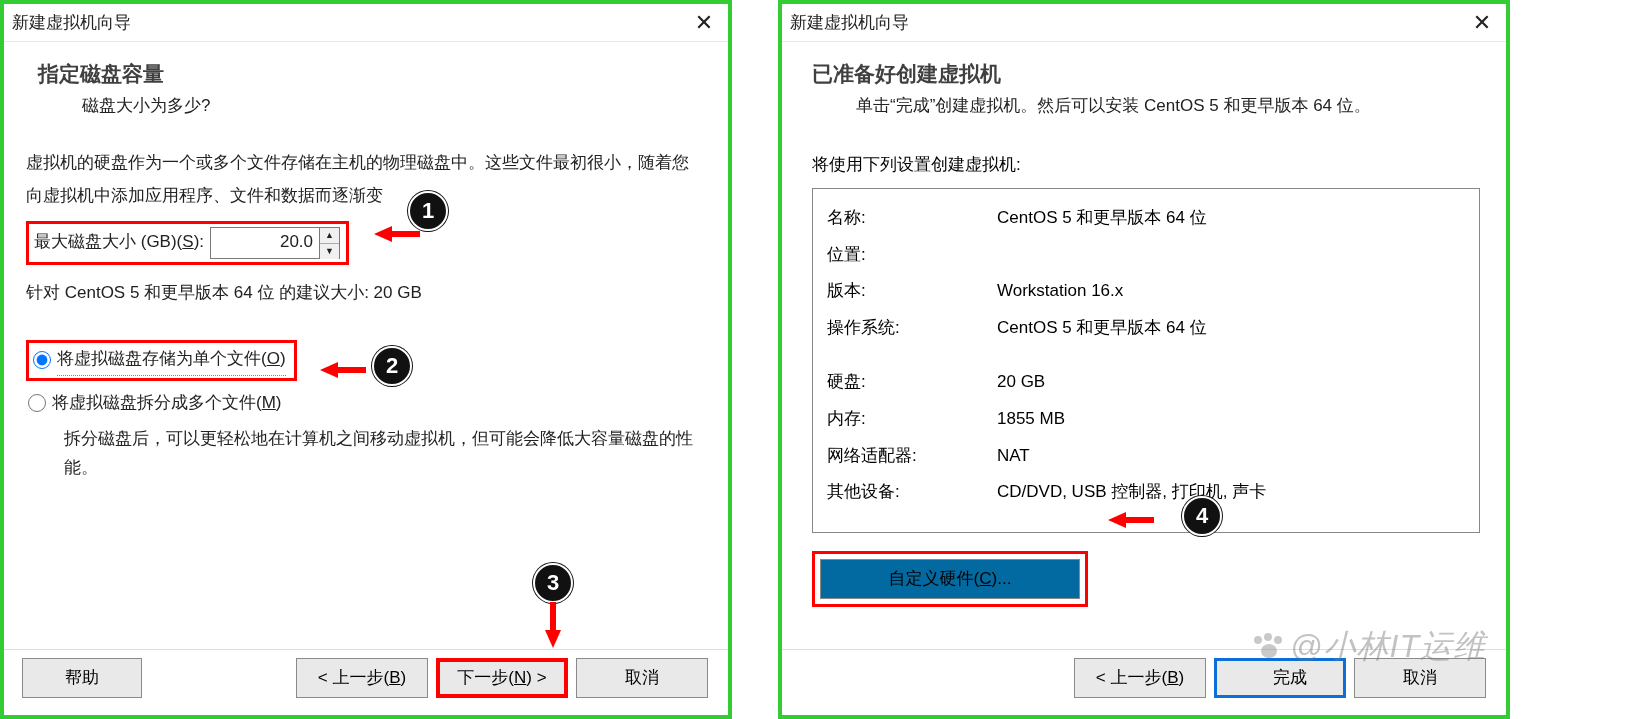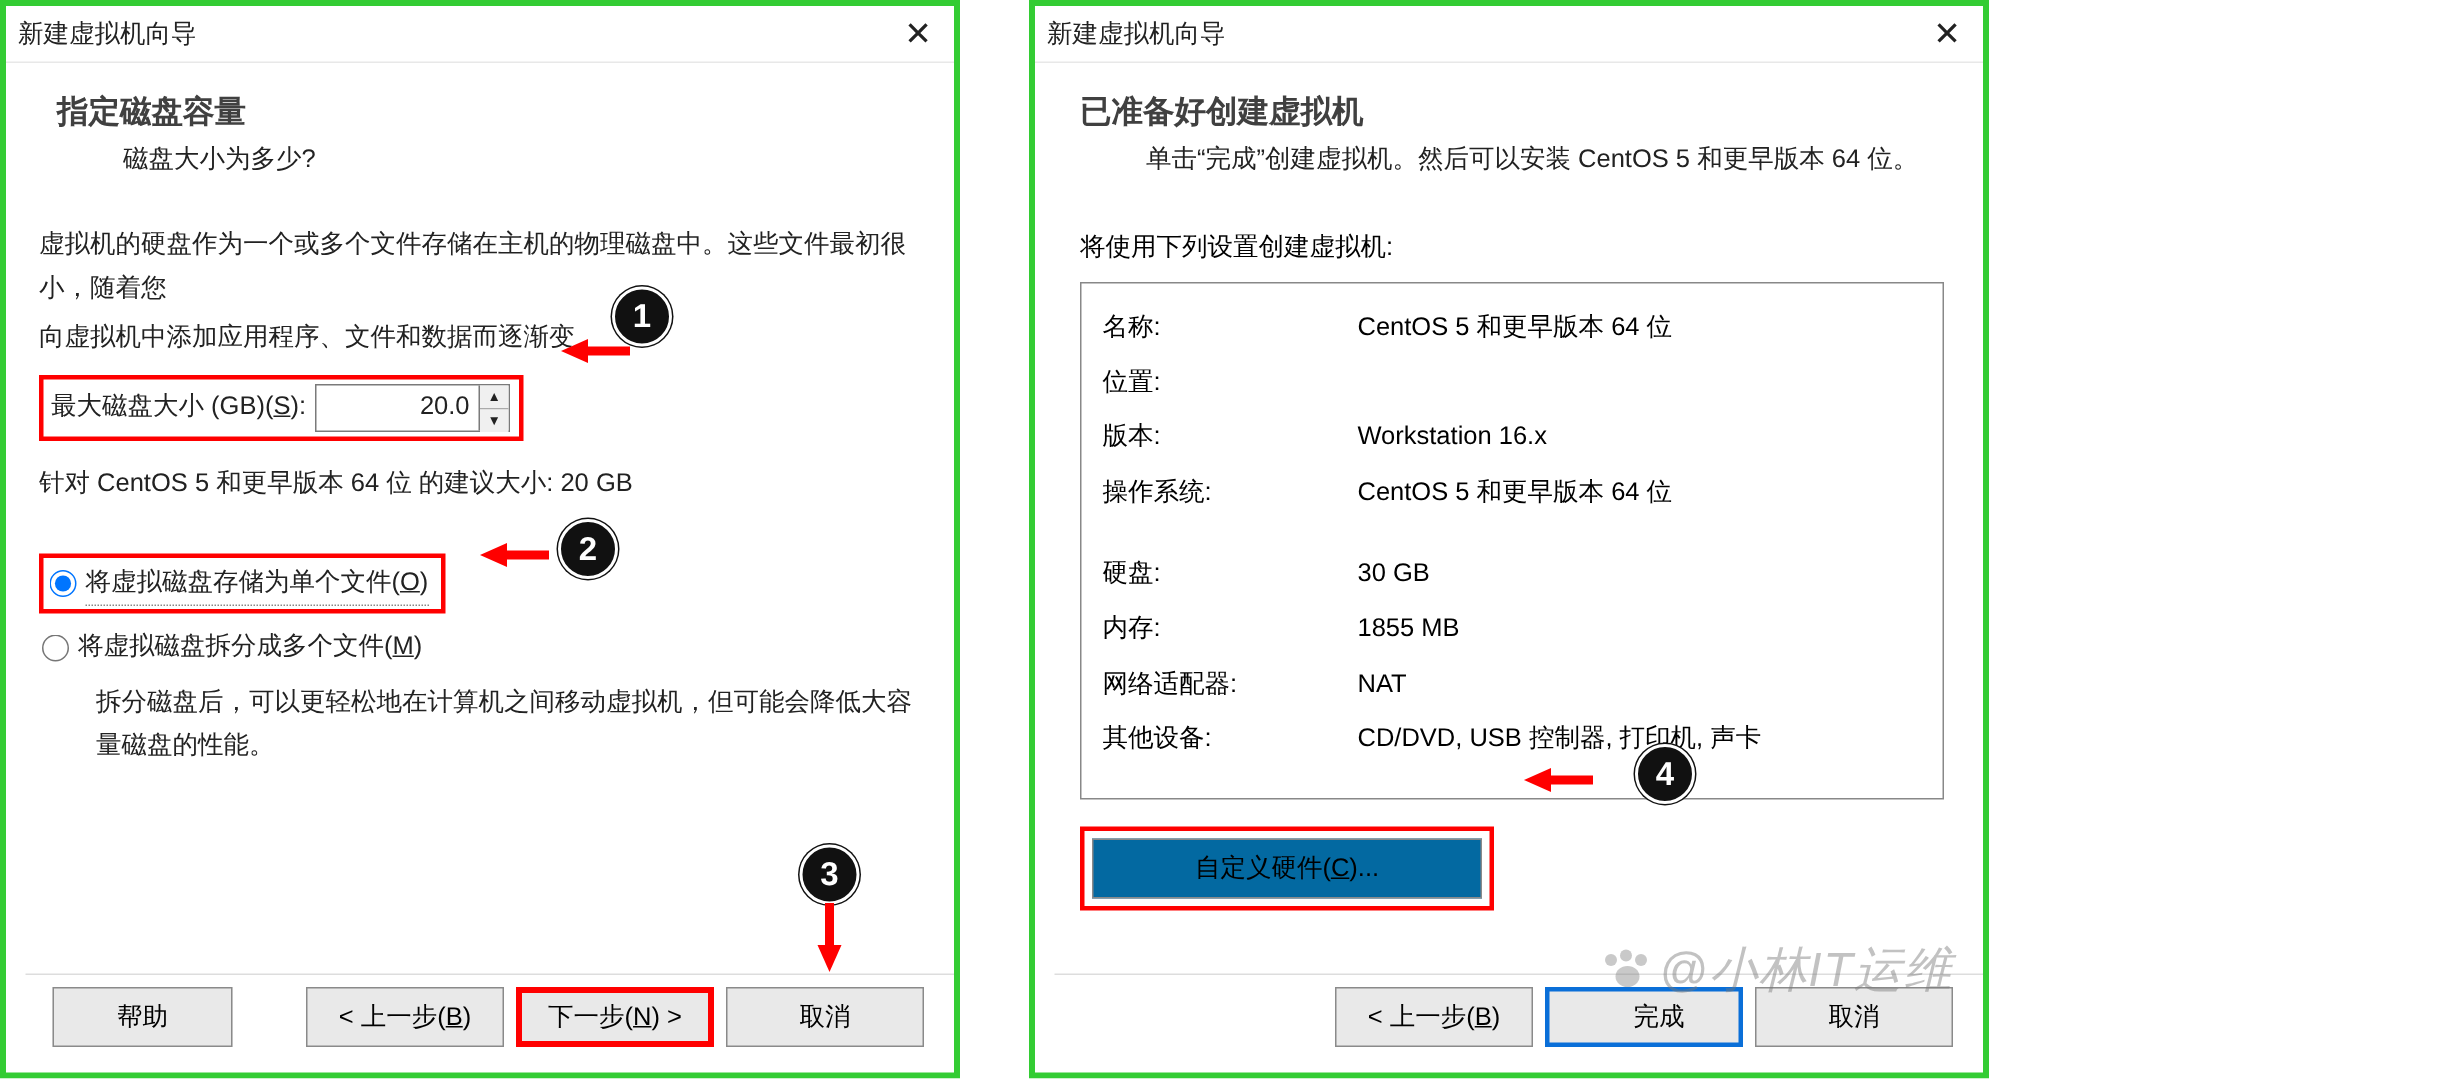--- a/index.html
+++ b/index.html
@@ -7,21 +7,21 @@
     margin: 0;
     font-family: "Microsoft YaHei", "SimSun", sans-serif;
     font-size: 15px;
     background: #fff;
     width: 1626px;
     height: 719px;
     position: relative;
   }
   .container {
     display: flex;
-    width: 1326px;
+    width: 1510px;
     height: 719px;
   }
   .panel {
     width: 790px;
     height: 719px;
     border: 4px solid #33cc33;
     background: #fff;
     position: relative;
   }
   .panel-right { margin-left: 46px; }
@@ -120,21 +120,21 @@
   .radio-label { border-bottom: 1px dotted #888; padding-bottom:1px;}
   .radio-label u, .undl { text-decoration: underline; }
   .split-desc {
     margin: 6px 0 0 38px;
     font-size: 17px;
     line-height: 1.7;
   }
   .footer {
     position: absolute;
     bottom: 10px;
-    left: 13px; right: 0;
+    left: 0; right: 0;
     height: 56px;
     border-top: 1px solid #ddd;
     display: flex;
     align-items: center;
     justify-content: space-between;
     padding: 0 20px 0 18px;
   }
   .btn {
     min-width: 132px;
     height: 40px;
@@ -345,21 +345,21 @@
             <span class="k">版本:</span>
             <span>Workstation 16.x</span>
           </div>
         <div class="kv">
             <span class="k">操作系统:</span>
             <span>CentOS 5 和更早版本 64 位</span>
           </div>
         <div class="kv-gap"></div>
         <div class="kv">
             <span class="k">硬盘:</span>
-            <span>30 GB</span>
+            <span>20 GB</span>
           </div>
         <div class="kv">
             <span class="k">内存:</span>
             <span>1855 MB</span>
           </div>
         <div class="kv">
             <span class="k">网络适配器:</span>
             <span>NAT</span>
           </div>
         <div class="kv">

